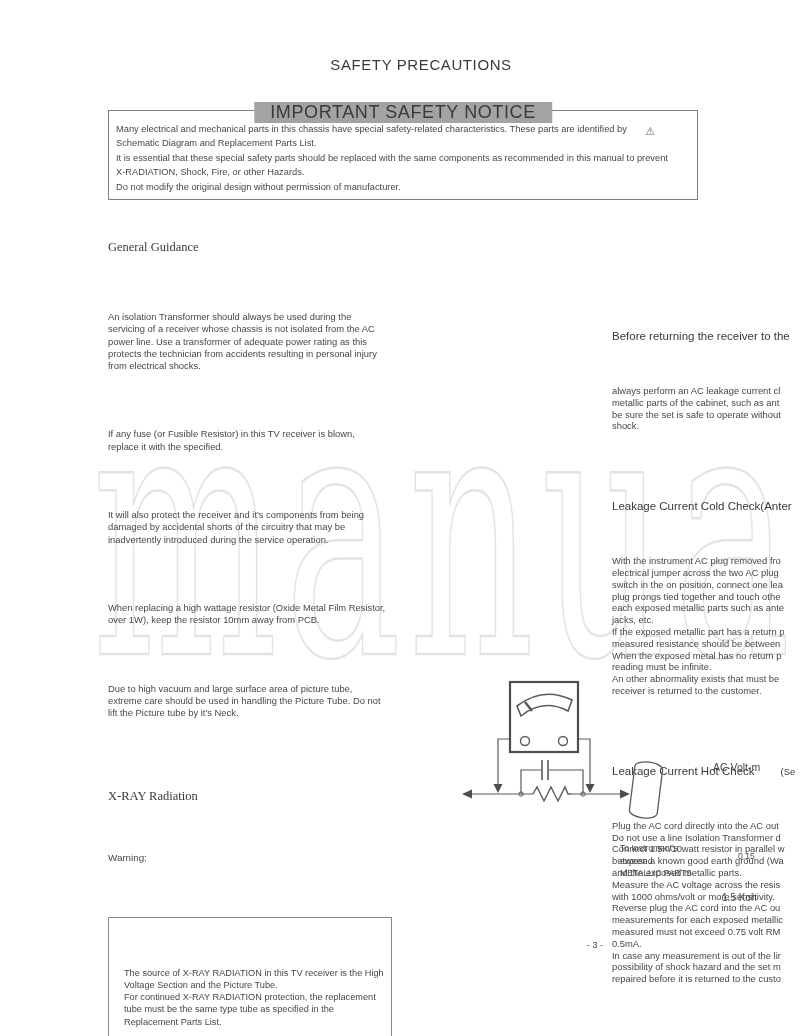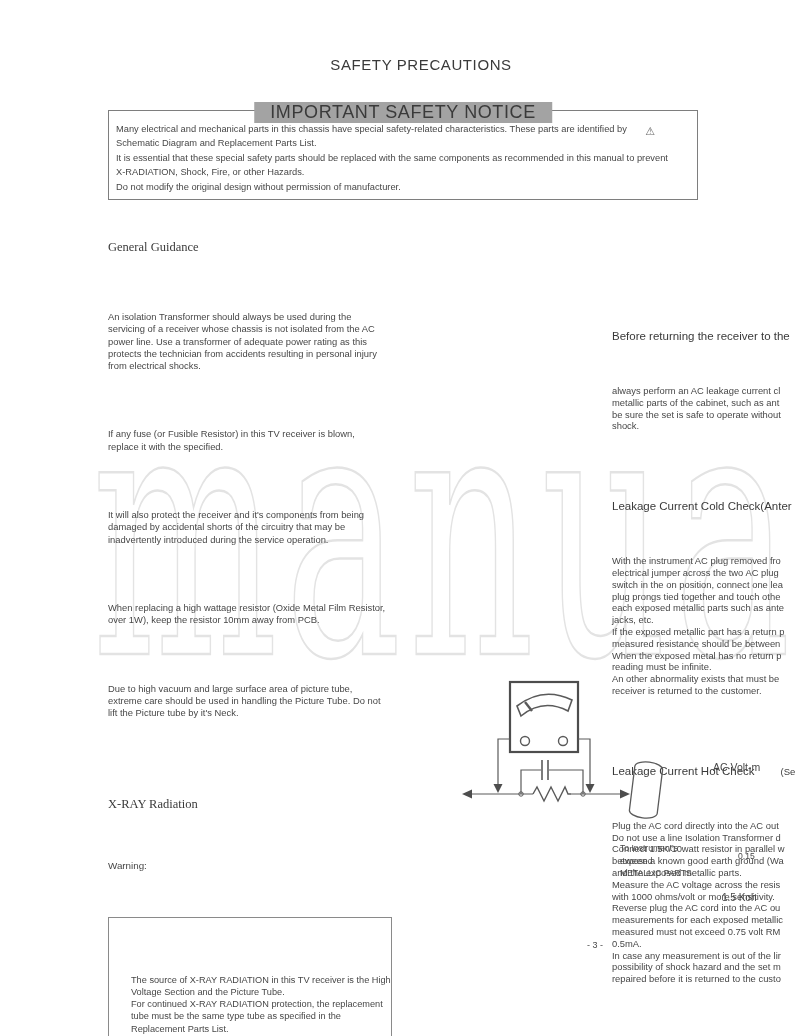--- a/index.html
+++ b/index.html
@@ -33,23 +33,23 @@
   .notice-warn{position:absolute;right:42px;top:14px;font-size:11px;color:#6a6a6a;}
   
   .col{white-space:pre;}
   .left-col{left:108px;top:204px;width:352px;}
   .right-col{left:612px;top:294px;width:200px;}
   .h1{font-size:12.5px;color:#3a3a3a;margin:0 0 12px 0;white-space:pre;font-family:Liberation Serif, serif;}
   .h2{font-size:11.5px;color:#3a3a3a;margin:0 0 7px 0;white-space:pre;}
   .h2 .h2-suffix{font-size:9.5px;padding-left:26px;}
   .para{font-size:9.4px;line-height:12.3px;margin:8px 0 12px 0;color:#474747;white-space:pre;}
   .right-col .para{line-height:11.8px;margin:0 0 14px 0;}
-  .warning-label{font-size:9.8px;margin:0 0 8px 0;}
+  .warning-label{font-size:9.8px;margin:0 0 16px 0;}
   .xray-box{border:1px solid #8a8a8a;width:262px;padding:8px 10px;margin:0 0 11px 0;}
-  .xray-box .para{margin:12px;font-size:9.2px;line-height:12.2px;}
+  .xray-box .para{margin:5px;font-size:9.2px;line-height:12.2px;}
   
   .diagram-svg{left:455px;top:665px;}
   .diagram-svg path,.diagram-svg line,.diagram-svg circle{
     stroke:#5a5a5a;fill:none;}
   .lbl{position:absolute;z-index:1;color:#474747;}
   .lbl-acvolt{left:713px;top:761px;font-size:10.5px;}
   .lbl-instr{left:620px;top:842px;font-size:8.6px;line-height:12.6px;white-space:pre;}
   .lbl-cap{left:738px;top:851px;font-size:8.6px;}
   .lbl-res{left:722px;top:892px;font-size:10px;}
   .page-num{left:560px;top:940px;width:70px;text-align:center;font-size:9px;color:#4a4a4a;}
@@ -84,21 +84,21 @@
 replace it with the specified.</div>
     <div class="para">It will also protect the receiver and it's components from being
 damaged by accidental shorts of the circuitry that may be
 inadvertently introduced during the service operation.</div>
     <div class="para">When replacing a high wattage resistor (Oxide Metal Film Resistor,
 over 1W), keep the resistor 10mm away from PCB.</div>
     <div class="para">Due to high vacuum and large surface area of picture tube,
 extreme care should be used in handling the Picture Tube. Do not
 lift the Picture tube by it's Neck.</div>
 
-    <div class="h1" style="margin-top:12px;">X-RAY Radiation</div>
+    <div class="h1" style="margin-top:4px;">X-RAY Radiation</div>
     <div class="para warning-label">Warning:</div>
     <div class="xray-box">
       <div class="para">The source of X-RAY RADIATION in this TV receiver is the High
 Voltage Section and the Picture Tube.
 For continued X-RAY RADIATION protection, the replacement
 tube must be the same type tube as specified in the
 Replacement Parts List.</div>
     </div>
     
     

